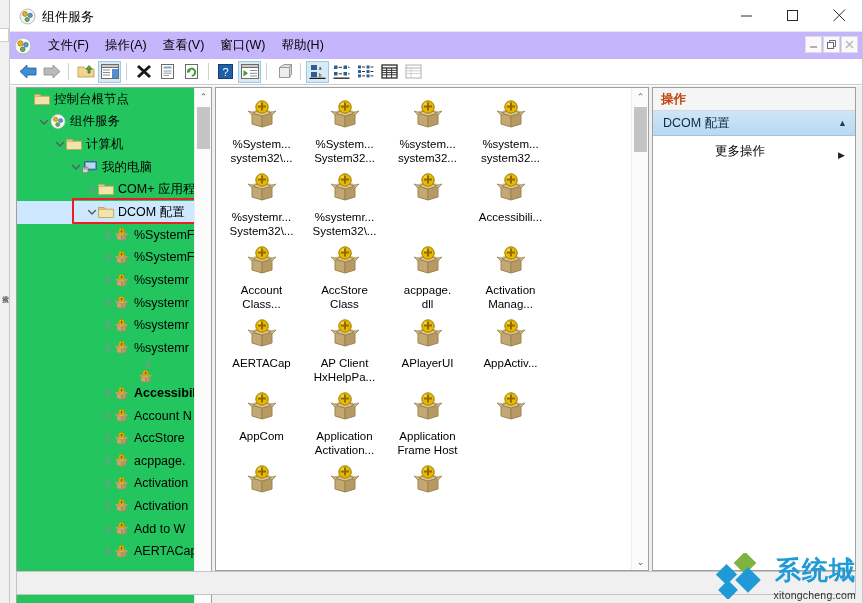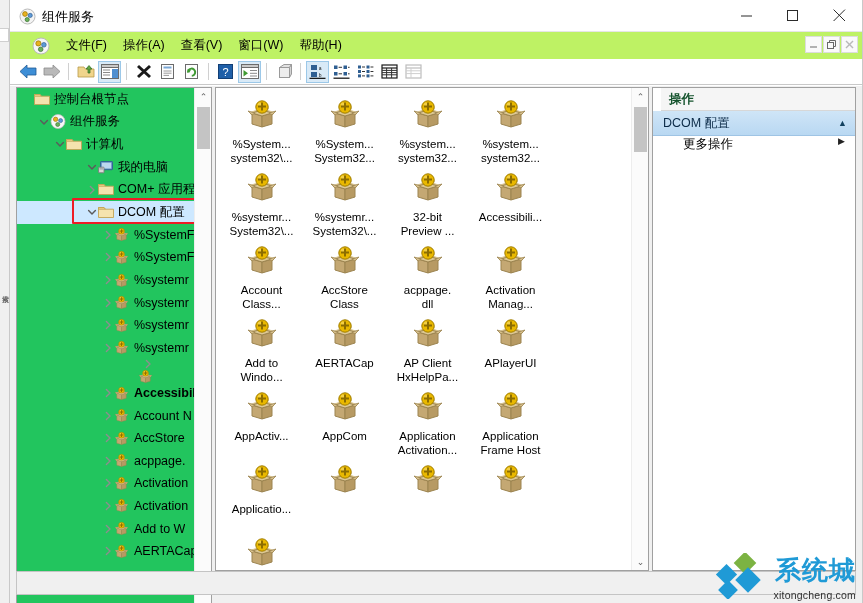--- a/index.html
+++ b/index.html
@@ -26,21 +26,21 @@
 
   
   .titlebar { position:relative; height:32px; background:#ffffff; border-bottom:1px solid #e6e6e6; }
   .title-icon { position:absolute; left:9px; top:8px; width:17px; height:17px; }
   .title-text { position:absolute; left:32px; top:8px; font-size:13px; color:#000; }
   .winbtns { position:absolute; right:0; top:0; height:31px; display:flex; }
   .winbtn { width:46px; height:31px; display:flex; align-items:center; justify-content:center; }
   .winbtn svg { display:block; }
 
   
-  .menubar { position:relative; height:27px; background:#bef264; display:flex; align-items:center; padding-left:22px; }
+  .menubar { position:relative; height:27px; background:#c4b5fd; display:flex; align-items:center; padding-left:4px; }
   .menu-appicon { width:18px; height:18px; margin-right:8px; }
   .menu-item { font-size:12.5px; color:#000; padding:3px 8px; white-space:nowrap; }
   .mdi-btns { position:absolute; right:4px; top:4px; display:flex; gap:1px; }
   .mdi-btn { width:17px; height:17px; border:1px solid #dcdcdc; background:#fafafa; display:flex; align-items:center; justify-content:center; color:#5a5a5a; }
   .mdi-btn.dis { color:#b9b9b9; }
 
   
   .toolbar { position:relative; height:26px; background:#ffffff; border-bottom:1px solid #c9c9c9; display:flex; align-items:center; padding-left:6px; gap:1px; }
   .tb { width:23px; height:22px; display:flex; align-items:center; justify-content:center; border:1px solid transparent; }
   .tb.sel { background:#d9eaf7; border:1px solid #9cc8e8; }
@@ -62,24 +62,24 @@
   .redbox { position:absolute; border:2px solid #ee1c25; border-radius:1px; pointer-events:none; }
 
   
   .pane-list { position:absolute; left:205px; top:1px; width:434px; height:484px; background:#fff; border:1px solid #a0a0a0; overflow:hidden; }
   .grid { position:absolute; left:0; top:0; right:17px; bottom:0; padding:6px 0 0 4px; display:flex; flex-wrap:wrap; align-content:flex-start; }
   .cell { width:83px; height:73px; display:flex; flex-direction:column; align-items:center; padding-top:4px; }
   .cell-lbl { font-size:11.5px; color:#000; text-align:center; line-height:14px; width:82px; word-break:break-word; margin-top:3px; }
 
   
   .pane-act { position:absolute; left:642px; top:1px; right:6px; height:484px; background:#fff; border:1px solid #a0a0a0; }
-  .act-head { height:23px; background:#f5f5f5; border-bottom:1px solid #d7d7d7; display:flex; align-items:center; padding-left:8px; font-size:12.5px; color:#14532d; font-weight:bold;margin-left:8px; }
+  .act-head { height:23px; background:#f5f5f5; border-bottom:1px solid #d7d7d7; display:flex; align-items:center; padding-left:8px; font-size:12.5px; color:#c2410c; font-weight:bold; }
   .act-group { height:25px; background:linear-gradient(to bottom,#cfe5f7,#b9d8f2); border-bottom:1px solid #9fc4e4; display:flex; align-items:center; padding:0 8px 0 10px; font-size:12.5px; color:#0b2a47; }
   .act-group span.lbl { flex:1; }
-  .act-item { height:24px; display:flex; align-items:flex-start; padding-left:30px; padding-right:10px; font-size:12.5px; color:#000; }
+  .act-item { height:24px; display:flex; align-items:flex-end; padding-left:30px; padding-right:10px; font-size:12.5px; color:#000;margin-left:32px; }
   .act-item .arr { margin-left:auto; color:#222; font-size:9px; }
 
   
   .statusbar { position:absolute; left:6px; bottom:8px; right:6px; height:24px; background:#f0f0f0; border:1px solid #c4c4c4; }
 
   
   .vsb { position:absolute; top:0; right:0; width:17px; bottom:0; background:#fbfbfb; border-left:1px solid #ededed; }
   .vsb-btn { width:17px; height:17px; display:flex; align-items:center; justify-content:center; color:#5e5e5e; font-size:9px; }
   .vsb-btn.top { position:absolute; top:0; }
   .vsb-btn.bot { position:absolute; bottom:0; }
@@ -339,21 +339,21 @@
                 <svg width="10" height="10" viewBox="0 0 10 10">
                   <polyline points="1.6,3.4 5,7 8.4,3.4" fill="none" stroke="#5b5b5b" stroke-width="1.4" stroke-linecap="round" stroke-linejoin="round"></polyline>
                 </svg>
               </span>
               <span class="tnode-icon"><svg width="16" height="14" viewBox="0 0 16 14">
                   <path d="M0.5 2.5 L6 2.5 L7.3 4.2 L15.5 4.2 L15.5 12.5 L0.5 12.5 Z" fill="#f5e3ae" stroke="#c2a456" stroke-width=".9"></path>
                   <path d="M0.5 2.5 L6 2.5 L7.3 4.2 L0.5 4.2 Z" fill="#efd78f" stroke="#c2a456" stroke-width=".9"></path>
                 </svg></span>
               <span class="tree-label">计算机</span>
             </div>
-            <div class="tree-row" style="padding-left: 68px;">
+            <div class="tree-row" style="padding-left: 52px;">
               <span class="twisty">
                 <svg width="10" height="10" viewBox="0 0 10 10">
                   <polyline points="1.6,3.4 5,7 8.4,3.4" fill="none" stroke="#5b5b5b" stroke-width="1.4" stroke-linecap="round" stroke-linejoin="round"></polyline>
                 </svg>
               </span>
               <span class="tnode-icon"><svg width="16" height="14" viewBox="0 0 16 14">
                   <rect x="2.5" y="1.5" width="12" height="8.2" rx="0.6" fill="#5d8fc0" stroke="#2f5f92" stroke-width=".9"></rect>
                   <rect x="3.8" y="2.7" width="9.4" height="5.8" fill="#bcd7ee"></rect>
                   <rect x="0.6" y="7.2" width="5.4" height="5.6" rx="0.6" fill="#d7d7d7" stroke="#7b7b7b" stroke-width=".9"></rect>
                   <rect x="1.6" y="8.4" width="3.4" height="1" fill="#8f8f8f"></rect>
@@ -827,22 +827,20 @@
                   <path d="M26 15 L26 26 L16 29 L16 18 Z" fill="#b79a63" stroke="#9c8450" stroke-width="1"></path>
                   <path d="M6 15 L16 18 L26 15 L16 12 Z" fill="#ddc894" stroke="#9c8450" stroke-width="1"></path>
                   <path d="M2 13 L9 15 L6 17 Z" fill="#d6bf8b" stroke="#9c8450" stroke-width=".8"></path>
                   <path d="M30 13 L23 15 L26 17 Z" fill="#d6bf8b" stroke="#9c8450" stroke-width=".8"></path>
                   <path d="M13 5 L15.5 11.5 L11 10 Z" fill="#d6bf8b" stroke="#9c8450" stroke-width=".8"></path>
                   <path d="M21 6 L17 11.5 L22 11 Z" fill="#d6bf8b" stroke="#9c8450" stroke-width=".8"></path>
                   <circle cx="16" cy="9" r="6.2" fill="#e9b800" stroke="#a07d00" stroke-width="1"></circle>
                   <circle cx="13.8" cy="6.6" r="2" fill="#f6d85e" opacity=".75"></circle>
                   <path d="M15 4.6 L17 4.6 L17 7.6 L20 7.6 L20 9.6 L17 9.6 L17 12.6 L15 12.6 L15 9.6 L12 9.6 L12 7.6 L15 7.6 Z" fill="#8c6d00"></path>
                 </svg></span>
-              <div class="cell-lbl" style="white-space: pre-line;">32-bit
-Preview ...</div>
             </div>
             <div class="cell">
               <span><svg width="32" height="32" viewBox="0 0 32 32">
                   <path d="M4 14 L16 10 L28 14 L28 16 L16 20 L4 16 Z" fill="#d8c28d"></path>
                   <path d="M6 15 L6 26 L16 29 L16 18 Z" fill="#c4a873" stroke="#9c8450" stroke-width="1"></path>
                   <path d="M26 15 L26 26 L16 29 L16 18 Z" fill="#b79a63" stroke="#9c8450" stroke-width="1"></path>
                   <path d="M6 15 L16 18 L26 15 L16 12 Z" fill="#ddc894" stroke="#9c8450" stroke-width="1"></path>
                   <path d="M2 13 L9 15 L6 17 Z" fill="#d6bf8b" stroke="#9c8450" stroke-width=".8"></path>
                   <path d="M30 13 L23 15 L26 17 Z" fill="#d6bf8b" stroke="#9c8450" stroke-width=".8"></path>
                   <path d="M13 5 L15.5 11.5 L11 10 Z" fill="#d6bf8b" stroke="#9c8450" stroke-width=".8"></path>
@@ -928,37 +926,20 @@
                   <path d="M26 15 L26 26 L16 29 L16 18 Z" fill="#b79a63" stroke="#9c8450" stroke-width="1"></path>
                   <path d="M6 15 L16 18 L26 15 L16 12 Z" fill="#ddc894" stroke="#9c8450" stroke-width="1"></path>
                   <path d="M2 13 L9 15 L6 17 Z" fill="#d6bf8b" stroke="#9c8450" stroke-width=".8"></path>
                   <path d="M30 13 L23 15 L26 17 Z" fill="#d6bf8b" stroke="#9c8450" stroke-width=".8"></path>
                   <path d="M13 5 L15.5 11.5 L11 10 Z" fill="#d6bf8b" stroke="#9c8450" stroke-width=".8"></path>
                   <path d="M21 6 L17 11.5 L22 11 Z" fill="#d6bf8b" stroke="#9c8450" stroke-width=".8"></path>
                   <circle cx="16" cy="9" r="6.2" fill="#e9b800" stroke="#a07d00" stroke-width="1"></circle>
                   <circle cx="13.8" cy="6.6" r="2" fill="#f6d85e" opacity=".75"></circle>
                   <path d="M15 4.6 L17 4.6 L17 7.6 L20 7.6 L20 9.6 L17 9.6 L17 12.6 L15 12.6 L15 9.6 L12 9.6 L12 7.6 L15 7.6 Z" fill="#8c6d00"></path>
                 </svg></span>
-              <div class="cell-lbl" style="white-space: pre-line;">Add to
-Windo...</div>
-            </div>
-            <div class="cell">
-              <span><svg width="32" height="32" viewBox="0 0 32 32">
-                  <path d="M4 14 L16 10 L28 14 L28 16 L16 20 L4 16 Z" fill="#d8c28d"></path>
-                  <path d="M6 15 L6 26 L16 29 L16 18 Z" fill="#c4a873" stroke="#9c8450" stroke-width="1"></path>
-                  <path d="M26 15 L26 26 L16 29 L16 18 Z" fill="#b79a63" stroke="#9c8450" stroke-width="1"></path>
-                  <path d="M6 15 L16 18 L26 15 L16 12 Z" fill="#ddc894" stroke="#9c8450" stroke-width="1"></path>
-                  <path d="M2 13 L9 15 L6 17 Z" fill="#d6bf8b" stroke="#9c8450" stroke-width=".8"></path>
-                  <path d="M30 13 L23 15 L26 17 Z" fill="#d6bf8b" stroke="#9c8450" stroke-width=".8"></path>
-                  <path d="M13 5 L15.5 11.5 L11 10 Z" fill="#d6bf8b" stroke="#9c8450" stroke-width=".8"></path>
-                  <path d="M21 6 L17 11.5 L22 11 Z" fill="#d6bf8b" stroke="#9c8450" stroke-width=".8"></path>
-                  <circle cx="16" cy="9" r="6.2" fill="#e9b800" stroke="#a07d00" stroke-width="1"></circle>
-                  <circle cx="13.8" cy="6.6" r="2" fill="#f6d85e" opacity=".75"></circle>
-                  <path d="M15 4.6 L17 4.6 L17 7.6 L20 7.6 L20 9.6 L17 9.6 L17 12.6 L15 12.6 L15 9.6 L12 9.6 L12 7.6 L15 7.6 Z" fill="#8c6d00"></path>
-                </svg></span>
               <div class="cell-lbl" style="white-space: pre-line;">AERTACap</div>
             </div>
             <div class="cell">
               <span><svg width="32" height="32" viewBox="0 0 32 32">
                   <path d="M4 14 L16 10 L28 14 L28 16 L16 20 L4 16 Z" fill="#d8c28d"></path>
                   <path d="M6 15 L6 26 L16 29 L16 18 Z" fill="#c4a873" stroke="#9c8450" stroke-width="1"></path>
                   <path d="M26 15 L26 26 L16 29 L16 18 Z" fill="#b79a63" stroke="#9c8450" stroke-width="1"></path>
                   <path d="M6 15 L16 18 L26 15 L16 12 Z" fill="#ddc894" stroke="#9c8450" stroke-width="1"></path>
                   <path d="M2 13 L9 15 L6 17 Z" fill="#d6bf8b" stroke="#9c8450" stroke-width=".8"></path>
                   <path d="M30 13 L23 15 L26 17 Z" fill="#d6bf8b" stroke="#9c8450" stroke-width=".8"></path>
@@ -1045,36 +1026,20 @@
                   <path d="M2 13 L9 15 L6 17 Z" fill="#d6bf8b" stroke="#9c8450" stroke-width=".8"></path>
                   <path d="M30 13 L23 15 L26 17 Z" fill="#d6bf8b" stroke="#9c8450" stroke-width=".8"></path>
                   <path d="M13 5 L15.5 11.5 L11 10 Z" fill="#d6bf8b" stroke="#9c8450" stroke-width=".8"></path>
                   <path d="M21 6 L17 11.5 L22 11 Z" fill="#d6bf8b" stroke="#9c8450" stroke-width=".8"></path>
                   <circle cx="16" cy="9" r="6.2" fill="#e9b800" stroke="#a07d00" stroke-width="1"></circle>
                   <circle cx="13.8" cy="6.6" r="2" fill="#f6d85e" opacity=".75"></circle>
                   <path d="M15 4.6 L17 4.6 L17 7.6 L20 7.6 L20 9.6 L17 9.6 L17 12.6 L15 12.6 L15 9.6 L12 9.6 L12 7.6 L15 7.6 Z" fill="#8c6d00"></path>
                 </svg></span>
               <div class="cell-lbl" style="white-space: pre-line;">Application
 Frame Host</div>
-            </div>
-            <div class="cell">
-              <span><svg width="32" height="32" viewBox="0 0 32 32">
-                  <path d="M4 14 L16 10 L28 14 L28 16 L16 20 L4 16 Z" fill="#d8c28d"></path>
-                  <path d="M6 15 L6 26 L16 29 L16 18 Z" fill="#c4a873" stroke="#9c8450" stroke-width="1"></path>
-                  <path d="M26 15 L26 26 L16 29 L16 18 Z" fill="#b79a63" stroke="#9c8450" stroke-width="1"></path>
-                  <path d="M6 15 L16 18 L26 15 L16 12 Z" fill="#ddc894" stroke="#9c8450" stroke-width="1"></path>
-                  <path d="M2 13 L9 15 L6 17 Z" fill="#d6bf8b" stroke="#9c8450" stroke-width=".8"></path>
-                  <path d="M30 13 L23 15 L26 17 Z" fill="#d6bf8b" stroke="#9c8450" stroke-width=".8"></path>
-                  <path d="M13 5 L15.5 11.5 L11 10 Z" fill="#d6bf8b" stroke="#9c8450" stroke-width=".8"></path>
-                  <path d="M21 6 L17 11.5 L22 11 Z" fill="#d6bf8b" stroke="#9c8450" stroke-width=".8"></path>
-                  <circle cx="16" cy="9" r="6.2" fill="#e9b800" stroke="#a07d00" stroke-width="1"></circle>
-                  <circle cx="13.8" cy="6.6" r="2" fill="#f6d85e" opacity=".75"></circle>
-                  <path d="M15 4.6 L17 4.6 L17 7.6 L20 7.6 L20 9.6 L17 9.6 L17 12.6 L15 12.6 L15 9.6 L12 9.6 L12 7.6 L15 7.6 Z" fill="#8c6d00"></path>
-                </svg></span>
-              <div class="cell-lbl" style="white-space: pre-line;">Applicatio...</div>
             </div>
             <div class="cell">
               <span><svg width="32" height="32" viewBox="0 0 32 32">
                   <path d="M4 14 L16 10 L28 14 L28 16 L16 20 L4 16 Z" fill="#d8c28d"></path>
                   <path d="M6 15 L6 26 L16 29 L16 18 Z" fill="#c4a873" stroke="#9c8450" stroke-width="1"></path>
                   <path d="M26 15 L26 26 L16 29 L16 18 Z" fill="#b79a63" stroke="#9c8450" stroke-width="1"></path>
                   <path d="M6 15 L16 18 L26 15 L16 12 Z" fill="#ddc894" stroke="#9c8450" stroke-width="1"></path>
                   <path d="M2 13 L9 15 L6 17 Z" fill="#d6bf8b" stroke="#9c8450" stroke-width=".8"></path>
                   <path d="M30 13 L23 15 L26 17 Z" fill="#d6bf8b" stroke="#9c8450" stroke-width=".8"></path>
                   <path d="M13 5 L15.5 11.5 L11 10 Z" fill="#d6bf8b" stroke="#9c8450" stroke-width=".8"></path>

